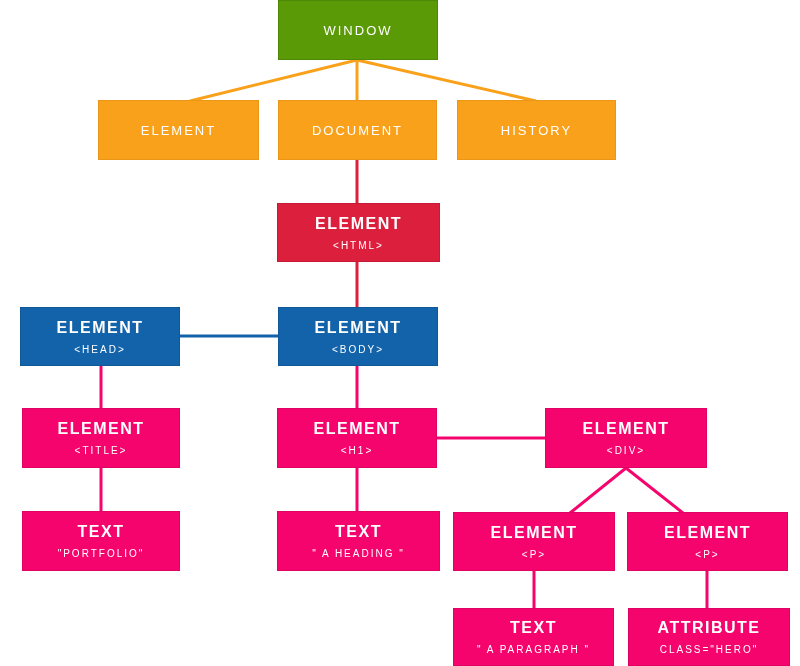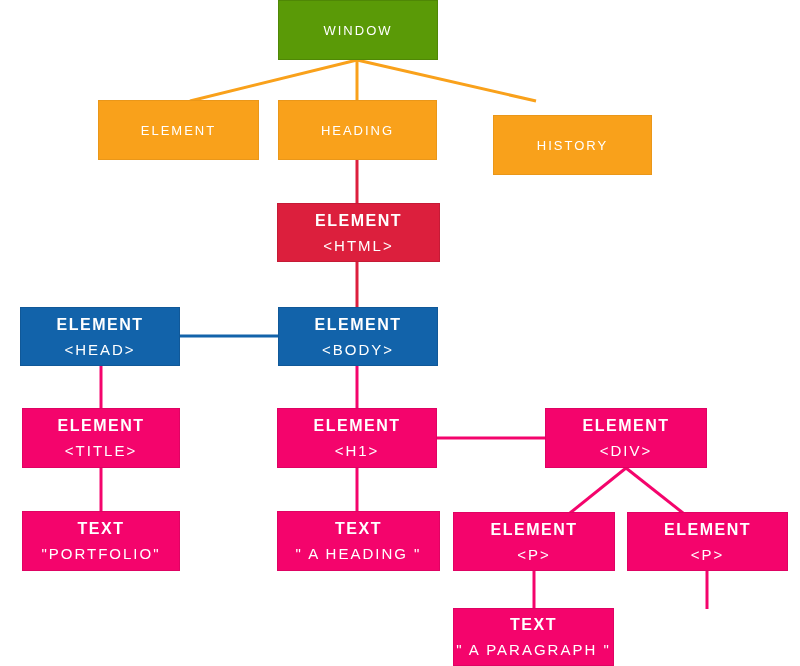--- a/index.html
+++ b/index.html
@@ -43,21 +43,21 @@
     font-size: 13px;
     letter-spacing: 2px;
     font-weight: 400;
   }
   .node .type {
     font-size: 16px;
     font-weight: 700;
     letter-spacing: 1.5px;
   }
   .node .value {
-    font-size: 15px;
+    font-size: 10px;
     font-weight: 400;
     letter-spacing: 2px;
   }
 </style>
 </head>
 <body>
 
 <div class="stage">
 
   <svg class="edges" viewBox="0 0 800 666" xmlns="http://www.w3.org/2000/svg">
@@ -80,24 +80,24 @@
 
   <div class="node green" style="left:278px; top:0px; width:160px; height:60px;">
     <div class="single">WINDOW</div>
   </div>
 
   <div class="node orange" style="left:98px; top:100px; width:161px; height:60px;">
     <div class="single">ELEMENT</div>
   </div>
 
   <div class="node orange" style="left:278px; top:100px; width:159px; height:60px;">
-    <div class="single">HEADING</div>
+    <div class="single">DOCUMENT</div>
   </div>
 
-  <div class="node orange" style="left:457px; top:115px; width:159px; height:60px;margin-left:36px;">
+  <div class="node orange" style="left:457px; top:100px; width:159px; height:60px;">
     <div class="single">HISTORY</div>
   </div>
 
   <div class="node red" style="left:277px; top:203px; width:163px; height:59px;">
     <div class="type">ELEMENT</div>
     <div class="value">&lt;HTML&gt;</div>
   </div>
 
   <div class="node blue" style="left:20px; top:307px; width:160px; height:59px;">
     <div class="type">ELEMENT</div>
@@ -142,14 +142,18 @@
   <div class="node pink" style="left:627px; top:512px; width:161px; height:59px;">
     <div class="type">ELEMENT</div>
     <div class="value">&lt;P&gt;</div>
   </div>
 
   <div class="node pink" style="left:453px; top:608px; width:161px; height:58px;">
     <div class="type">TEXT</div>
     <div class="value">" A PARAGRAPH "</div>
   </div>
 
+  <div class="node pink" style="left:628px; top:608px; width:162px; height:58px;">
+    <div class="type">ATTRIBUTE</div>
+    <div class="value">CLASS="HERO"</div>
+  </div>
 
 </div>
 
 </body></html>

